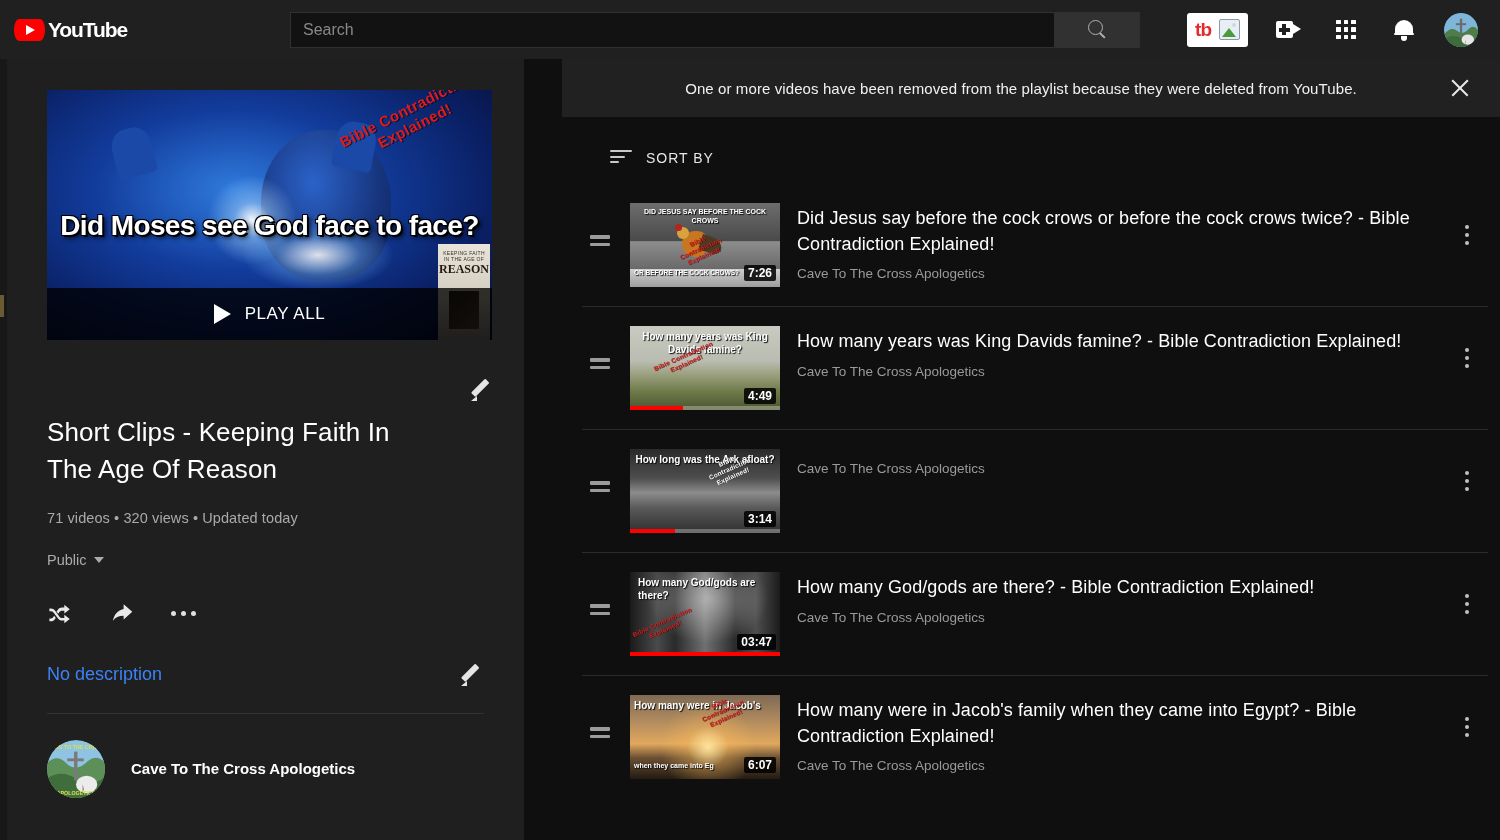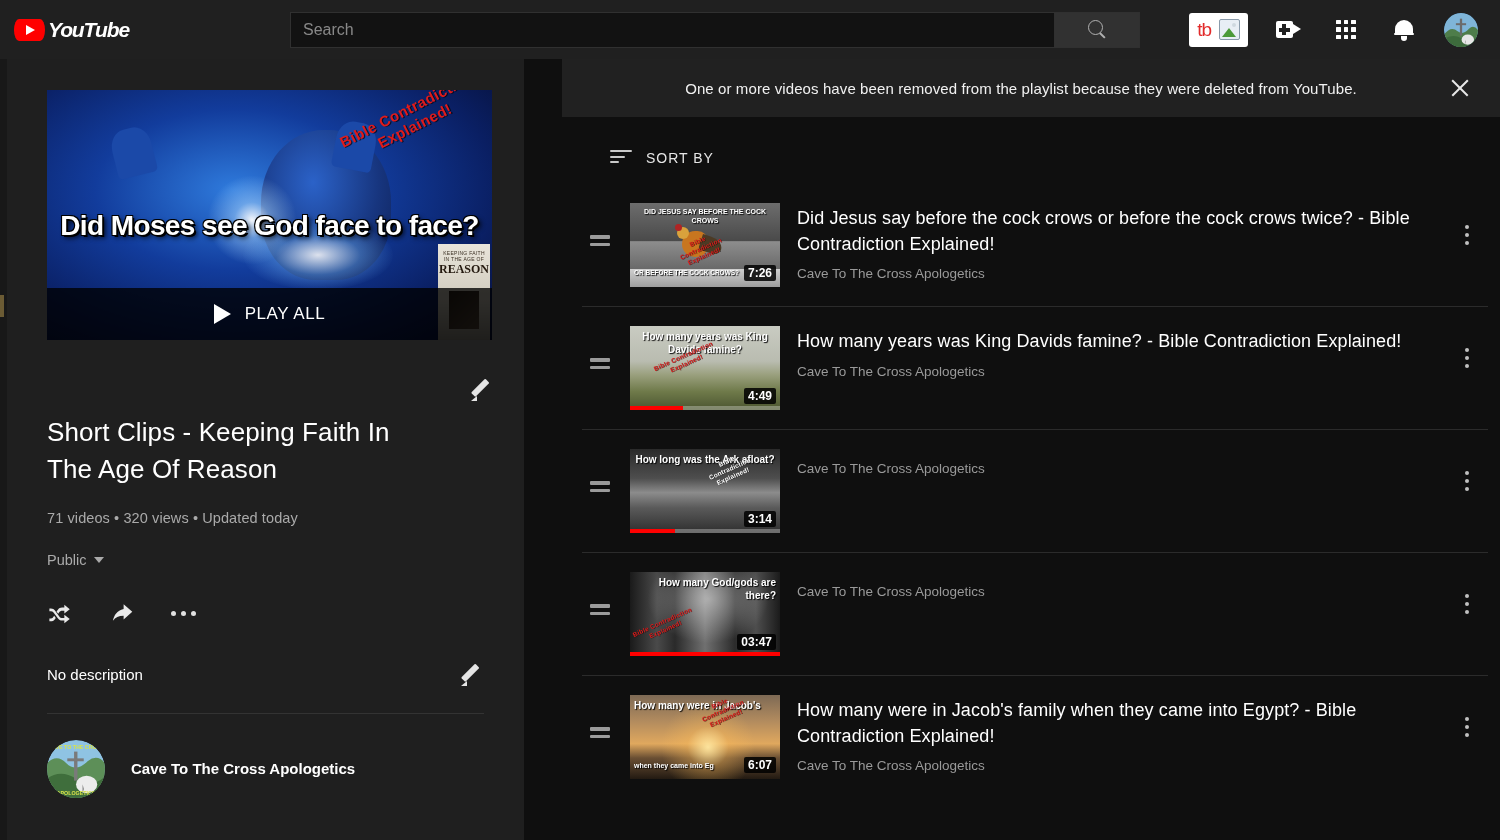--- a/index.html
+++ b/index.html
@@ -13,21 +13,21 @@
 
   
   .masthead {
     position: absolute; top: 0; left: 0;
     width: 1500px; height: 59px;
     background: #202020;
     display: flex; align-items: center;
     z-index: 50;
   }
   .mh-left { display: flex; align-items: center; width: 290px; padding-left: 14px; }
-  .yt-logo { display: flex; align-items: center; cursor: pointer; font-style: italic; }
+  .yt-logo { display: flex; align-items: center; cursor: pointer; }
   .yt-play {
     width: 31px; height: 22px; background: #ff0000;
     border-radius: 5px/ 11px; display: flex; align-items: center; justify-content: center;
   }
   .yt-play::after {
     content: ""; width: 0; height: 0;
     border-left: 9px solid #fff;
     border-top: 5.5px solid transparent;
     border-bottom: 5.5px solid transparent;
     margin-left: 2px;
@@ -74,21 +74,21 @@
   .mh-right {
     margin-left: auto; display: flex; align-items: center;
     padding-right: 22px; gap: 0;
   }
   .ext-box {
     background: #fff; border-radius: 3px;
     height: 34px; display: flex; align-items: center;
     padding: 0 8px; gap: 8px; margin-right: 20px; cursor: pointer;
   }
   .tb-icon {
-    font-size: 19px; font-weight: 400; color: #e22b2b;
+    font-size: 19px; font-weight: 700; color: #e22b2b;
     line-height: 1; letter-spacing: -1px;
     font-family: "Liberation Sans", sans-serif;
   }
   .img-icon {
     width: 21px; height: 21px; position: relative;
     background: #e8eef5; border: 1.5px solid #8a9bab;
     border-radius: 2px; overflow: hidden;
   }
   .img-icon::before {
     content: ""; position: absolute; left: 2px; bottom: 2px;
@@ -266,21 +266,21 @@
   .act { width: 26px; height: 26px; position: relative; cursor: pointer; }
   .shuffle svg, .share svg { display: block; }
   .dots-h { display: flex; gap: 5px; align-items: center; }
   .dots-h i { width: 5px; height: 5px; border-radius: 50%; background: #e0e0e0; display: block; }
 
   .desc-row {
     display: flex; align-items: center; margin-top: 36px;
     padding-bottom: 26px; border-bottom: 1px solid #333;
     width: 437px;
   }
-  .desc-text { color: #ffffff; font-size: 15px; }
+  .desc-text { color: #3b82f6; font-size: 18px; }
   .desc-row .pencil { margin-top: 0; }
 
   .channel-row {
     display: flex; align-items: center; gap: 26px; margin-top: 26px; cursor: pointer;
   }
   .ch-avatar {
     width: 58px; height: 58px; border-radius: 50%; overflow: hidden; flex: none;
   }
   .ch-name { color: #fff; font-size: 15px; font-weight: 700; }
 
@@ -625,29 +625,30 @@
           </div>
   </div>
         <div class="vrow">
     <div class="drag">
             <i></i>
             <i></i>
           </div>
     <div class="vthumb">
       <div class="tart" style="background:linear-gradient(90deg,#1a1a1a 0%,#4a4a4a 18%,#2a2a2a 30%,#707070 50%,#2b2b2b 70%,#4e4e4e 84%,#1b1b1b 100%)"></div>
    <div class="tart" style="background:radial-gradient(ellipse at 52% 32%,rgba(255,255,255,.45) 0%,rgba(255,255,255,0) 55%)"></div>
-      <div class="ttext" style="left:8px;right:4px;top:5px;font-size:10px;text-align:right;line-height:1.25">How many God/gods are there?</div>
+      <div class="ttext" style="left:8px;right:4px;top:5px;font-size:10px;text-align:left;line-height:1.25">How many God/gods are there?</div>
 
       <div class="tstamp" style="left:2px;top:46px;width:64px">Bible Contradiction Explained!</div>
       <div class="vdur">03:47</div>
       <div class="vprog">
               <i style="width:100%"></i>
             </div>
     </div>
     <div class="vmeta">
+      <div class="vtitle">How many God/gods are there? - Bible Contradiction Explained!</div>
       <div class="vchan">Cave To The Cross Apologetics</div>
     </div>
     <div class="vmenu">
             <i></i>
             <i></i>
             <i></i>
           </div>
   </div>
         <div class="vrow">
     <div class="drag">

